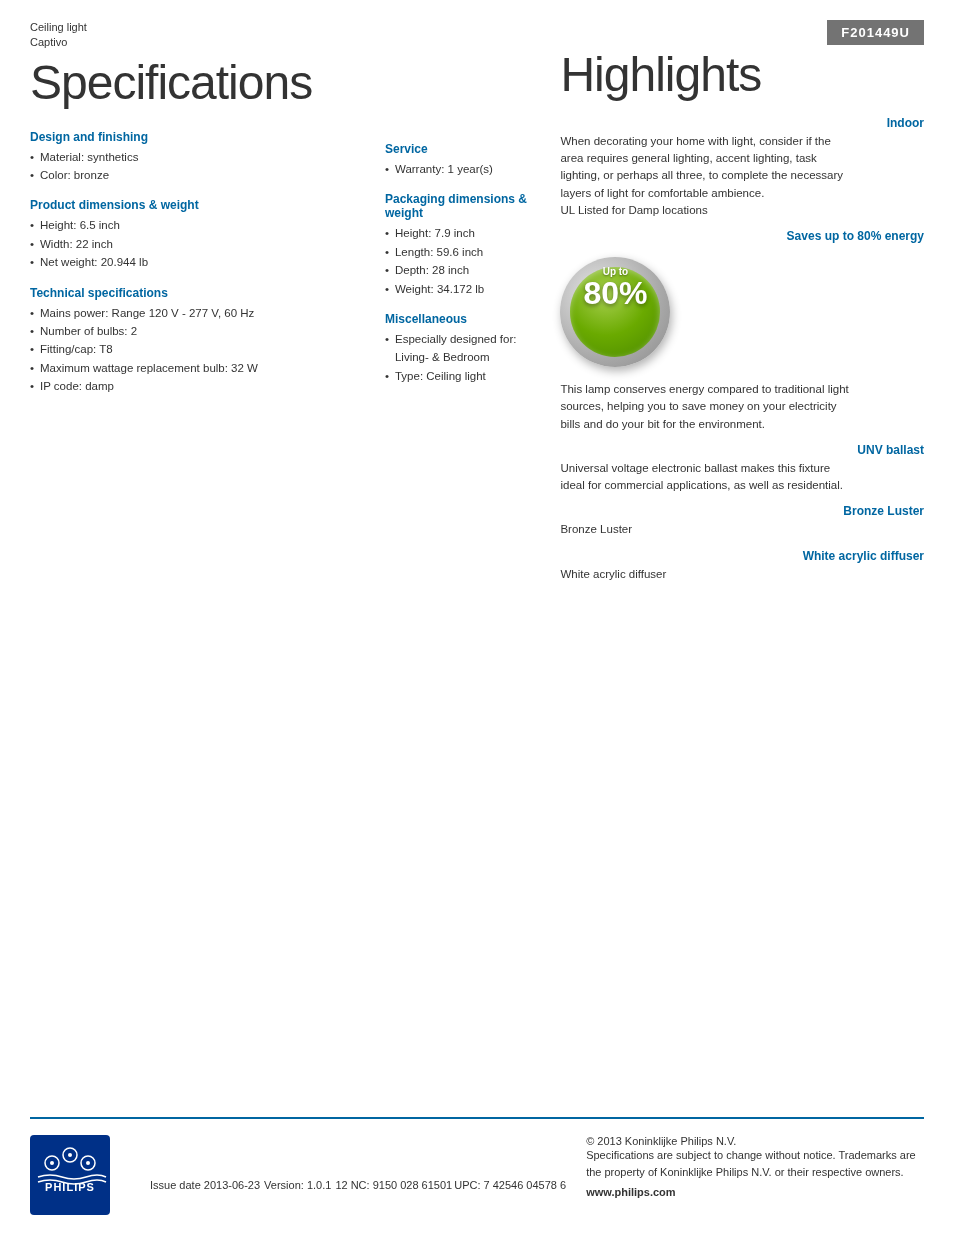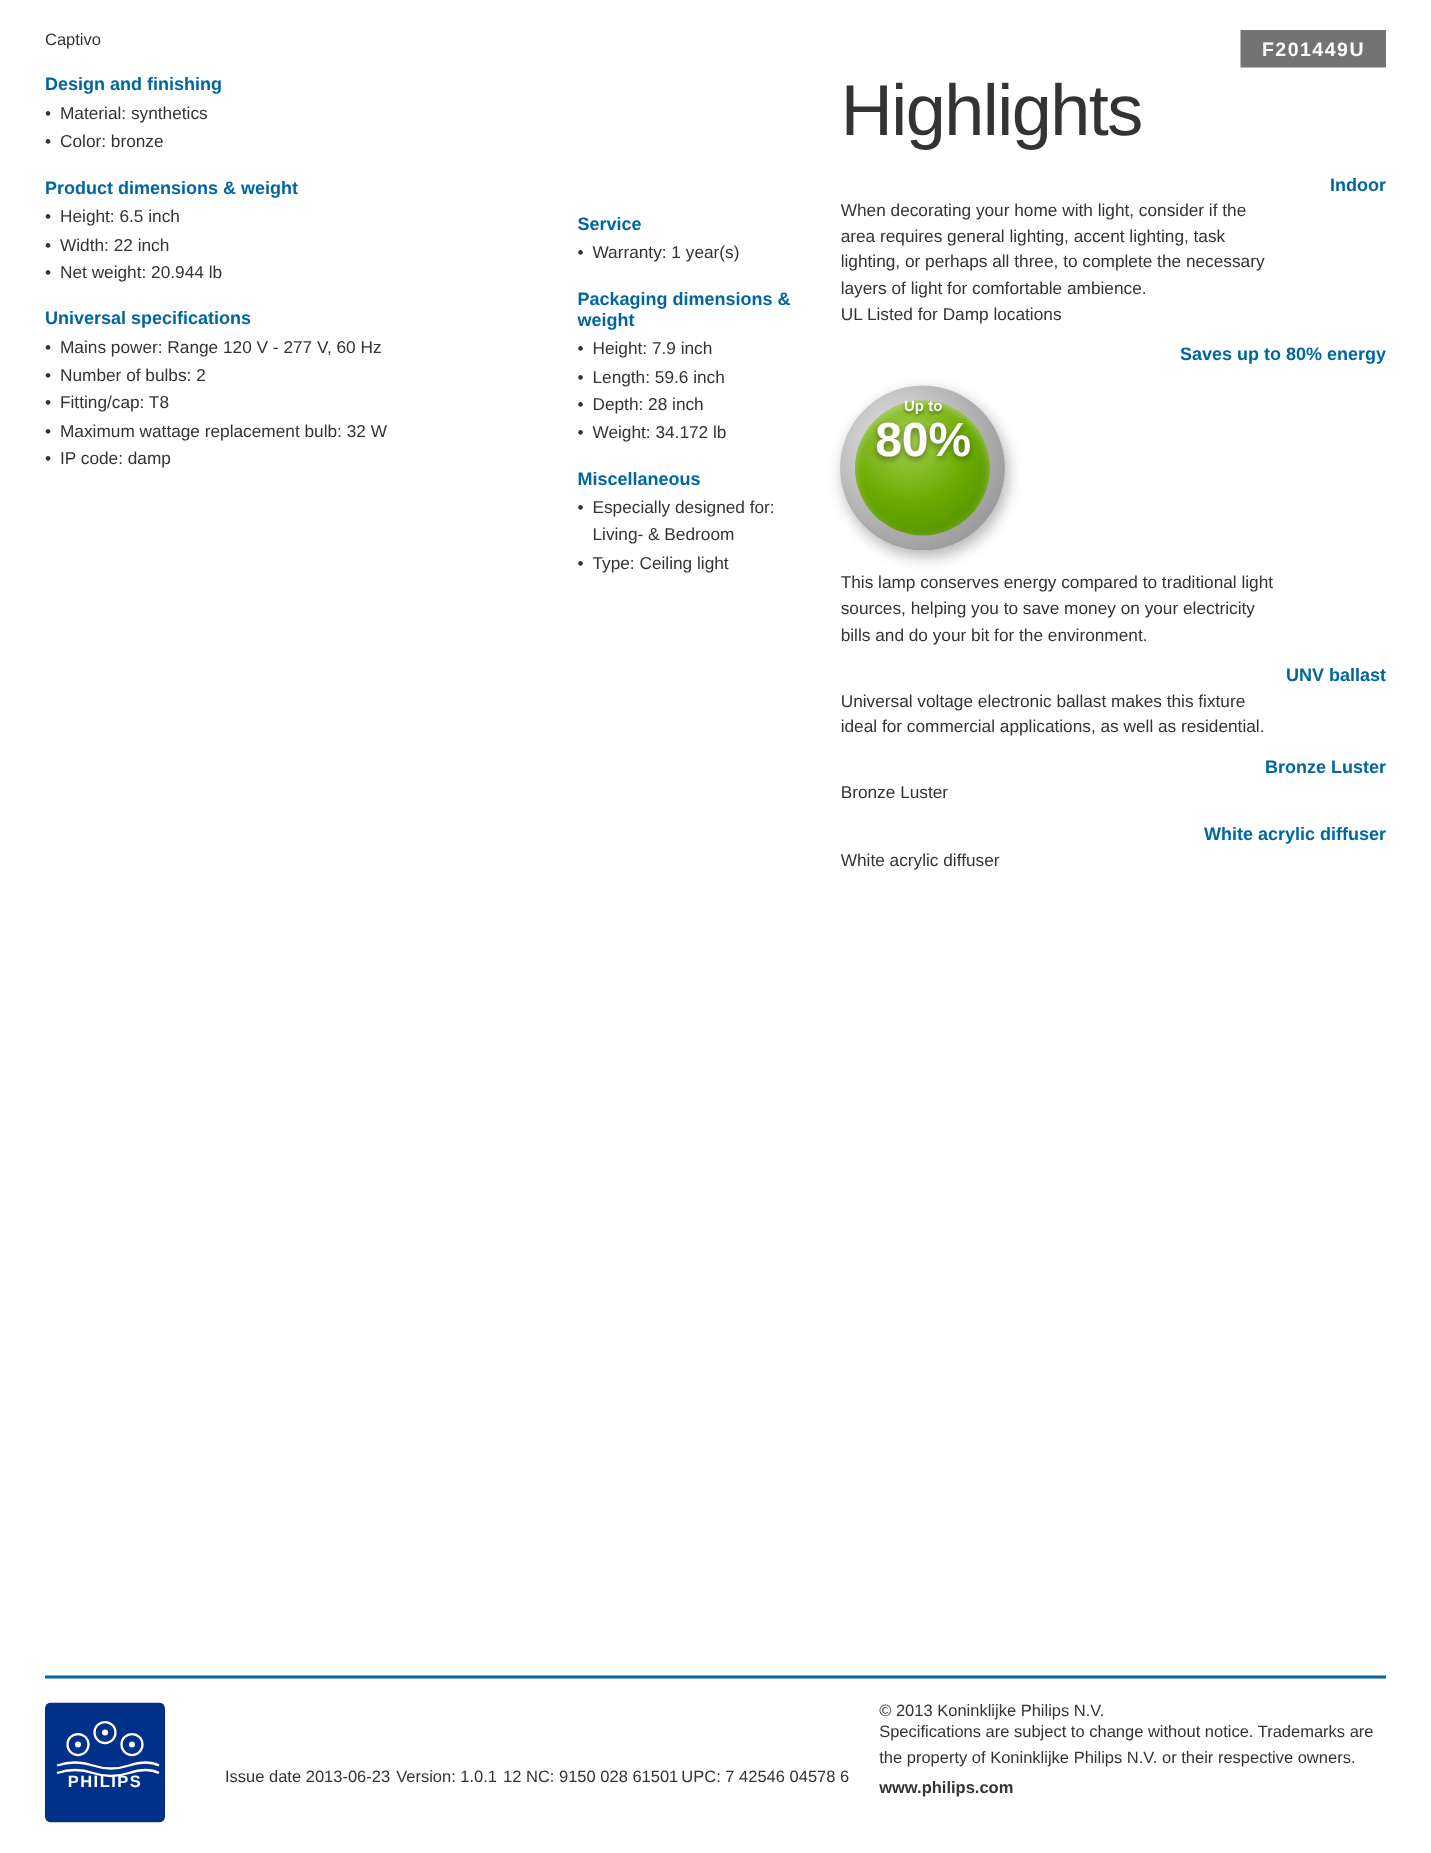--- a/index.html
+++ b/index.html
@@ -188,38 +188,40 @@
 </head>
 <body>
 
 <div class="page-wrapper">
 
   <div class="main-content">
 
     <div class="specs-area">
 
       <div class="product-category">
+        <div>Ceiling light</div>
         <div>Captivo</div>
       </div>
 
+      <h1 class="page-title">Specifications</h1>
 
       <div class="section-heading">Design and finishing</div>
       <ul class="spec-list">
         <li>Material: synthetics</li>
         <li>Color: bronze</li>
       </ul>
 
       <div class="section-heading">Product dimensions &amp; weight</div>
       <ul class="spec-list">
         <li>Height: 6.5 inch</li>
         <li>Width: 22 inch</li>
         <li>Net weight: 20.944 lb</li>
       </ul>
 
-      <div class="section-heading">Universal specifications</div>
+      <div class="section-heading">Technical specifications</div>
       <ul class="spec-list">
         <li>Mains power: Range 120 V - 277 V, 60 Hz</li>
         <li>Number of bulbs: 2</li>
         <li>Fitting/cap: T8</li>
         <li>Maximum wattage replacement bulb: 32 W</li>
         <li>IP code: damp</li>
       </ul>
 
     </div>
 

